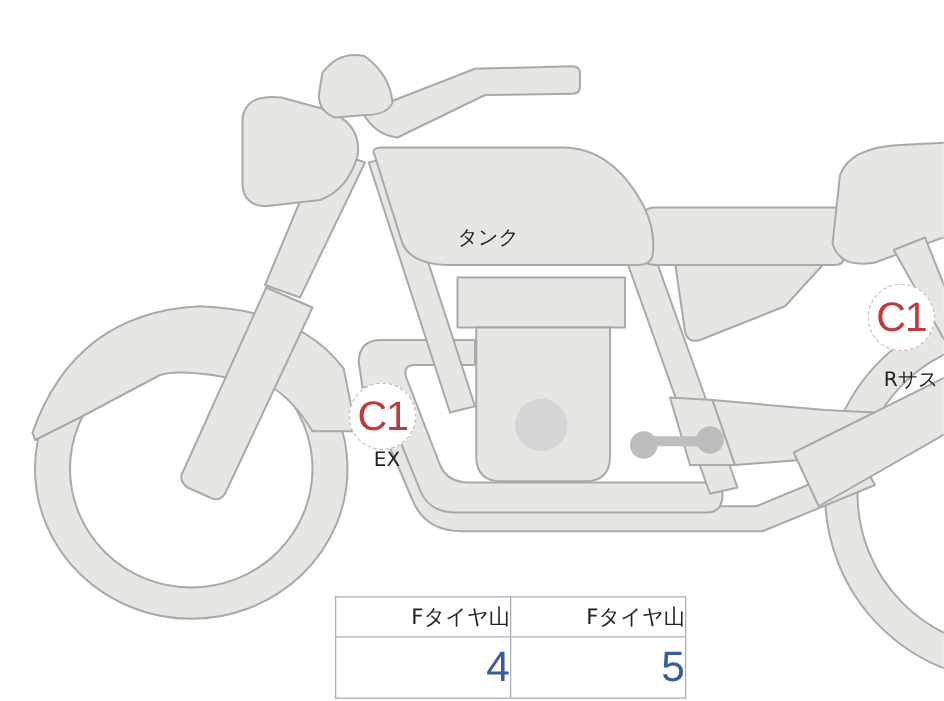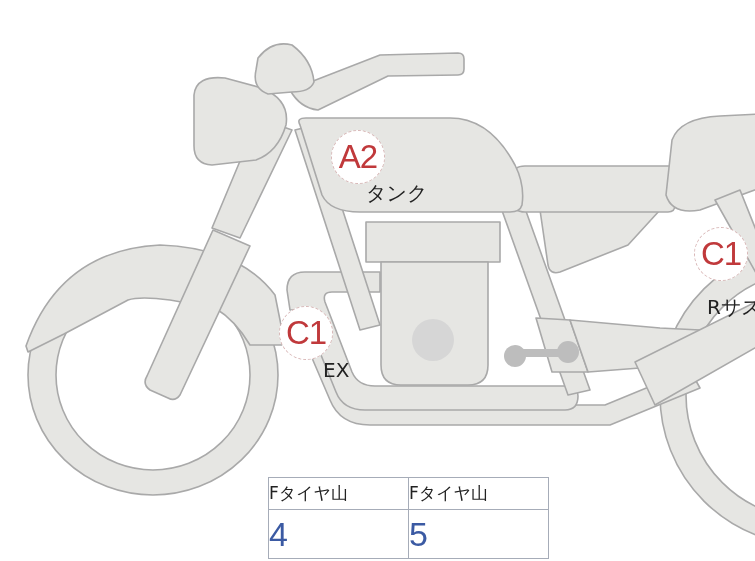--- a/index.html
+++ b/index.html
@@ -8,25 +8,25 @@
     #stage { position: absolute; left: 0; top: 0; width: 755px; height: 561px; }
     svg.bike { position: absolute; left: 0; top: 0; }
     .part { fill: #e6e6e3; stroke: #a9a9a9; stroke-width: 1.6; stroke-linejoin: round; }
     .hub { fill: #d6d6d6; stroke: none; }
     .peg { fill: #bdbdbd; stroke: none; }
     .badge { position: absolute; border-radius: 50%; background: #ffffff;
              border: 1px dashed #d8b6b6; box-sizing: border-box;
              display: flex; align-items: center; justify-content: center;
              color: #c0393b; font-family: "Liberation Sans", sans-serif; font-size: 33px;
              letter-spacing: -1px; }
-    .caption { position: absolute; color: #222; font-size: 20px;
+    .caption { position: absolute; color: #222; font-size: 16px;
                font-family: "DejaVu Sans", sans-serif; white-space: nowrap; }
     table.tires { position: absolute; left: 268px; top: 477px; border-collapse: collapse;
                   background: #ffffff; }
-    table.tires td, table.tires th { border: 1.5px solid #a6acb8; text-align: left; padding: 0; margin-left: 38px; }
+    table.tires td, table.tires th { border: 1.5px solid #a6acb8; text-align: right; padding: 0; margin-left: 38px; }
     table.tires th { width: 139px; height: 31px; font-weight: normal; font-size: 17px;
                      color: #222; font-family: "DejaVu Sans", sans-serif; }
     table.tires td { height: 48px; font-size: 34px; color: #3b5aa3;
                      font-family: "Liberation Sans", sans-serif; }
   </style>
 </head>
 <body>
 
 <div id="stage">
 
@@ -83,25 +83,24 @@
 
     <path class="part" d="M 213 230 L 250 246 L 180 395 Q 175 402 168 398 L 150 390 Q 142 384 147 376 Z"></path>
 
     <path class="part" d="M 194 95 Q 196 75 225 78 L 262 88 Q 290 100 286 125 Q 278 152 256 160 L 212 165 Q 194 164 194 146 Z"></path>
 
     <path class="part" d="M 290 90 L 380 55 L 458 53 Q 464 53 464 59 L 464 69 Q 464 75 458 75 L 388 76 L 318 110 Q 300 108 290 90 Z"></path>
 
     <path class="part" d="M 258 58 Q 272 40 292 45 Q 312 60 314 82 Q 310 92 292 92 L 268 94 Q 252 88 256 70 Z"></path>
   </svg>
 
-  <div class="badge" style="left:331px; top:130px; width:54px; height:54px;">A2</div>
   <div class="caption" style="left:366px; top:180px;">タンク</div>
 
   <div class="badge" style="left:279px; top:306px; width:54px; height:54px;">C1</div>
-  <div class="caption" style="left:299px; top:358px;margin-left:24px;">EX</div>
+  <div class="caption" style="left:299px; top:358px;">EX</div>
 
   <div class="badge" style="left:694px; top:227px; width:54px; height:54px;">C1</div>
   <div class="caption" style="left:707px; top:294px;">Rサス</div>
 
   <table class="tires">
     <tbody>
         <tr>
       <th>Fタイヤ山</th>
       <th>Fタイヤ山</th>
     </tr>

